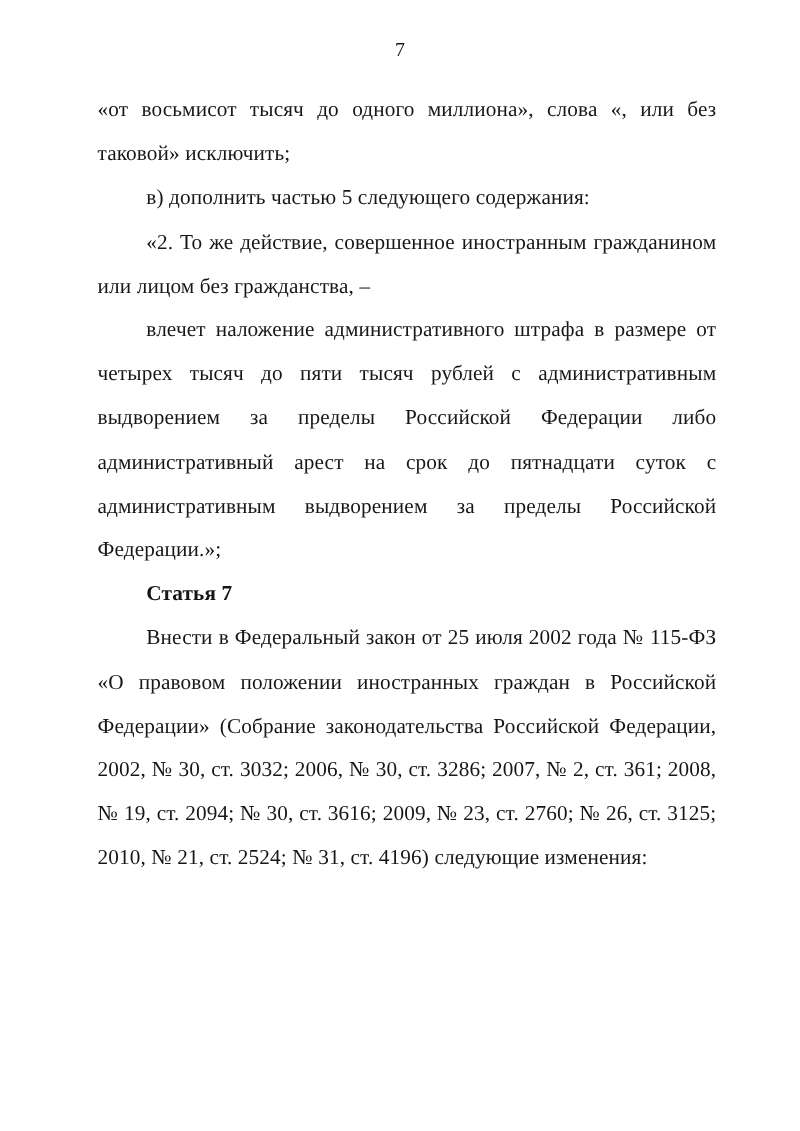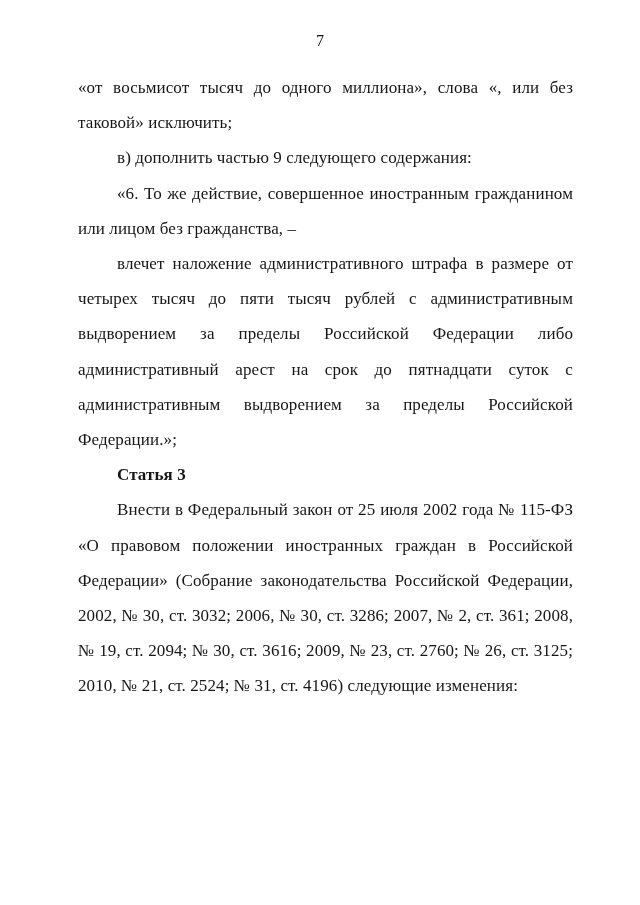--- a/index.html
+++ b/index.html
@@ -48,19 +48,19 @@
   }
 </style>
 </head>
 <body>
 
 <div class="page">
   <div class="page-number">7</div>
 
   <div class="content">
     <p class="">«от восьмисот тысяч до одного миллиона», слова «, или без таковой» исключить;</p>
-    <p class="indent">в) дополнить частью 9 следующего содержания:</p>
-    <p class="indent">«6. То же действие, совершенное иностранным гражданином или лицом без гражданства, –</p>
+    <p class="indent">в) дополнить частью 5 следующего содержания:</p>
+    <p class="indent">«2. То же действие, совершенное иностранным гражданином или лицом без гражданства, –</p>
     <p class="indent">влечет наложение административного штрафа в размере от четырех тысяч до пяти тысяч рублей с административным выдворением за пределы Российской Федерации либо административный арест на срок до пятнадцати суток с административным выдворением за пределы Российской Федерации.»;</p>
-    <p class="indent bold">Статья 3</p>
+    <p class="indent bold">Статья 7</p>
     <p class="indent">Внести в Федеральный закон от 25 июля 2002 года № 115-ФЗ «О правовом положении иностранных граждан в Российской Федерации» (Собрание законодательства Российской Федерации, 2002, № 30, ст. 3032; 2006, № 30, ст. 3286; 2007, № 2, ст. 361; 2008, № 19, ст. 2094; № 30, ст. 3616; 2009, № 23, ст. 2760; № 26, ст. 3125; 2010, № 21, ст. 2524; № 31, ст. 4196) следующие изменения:</p>
   </div>
 </div>
 
 </body></html>

